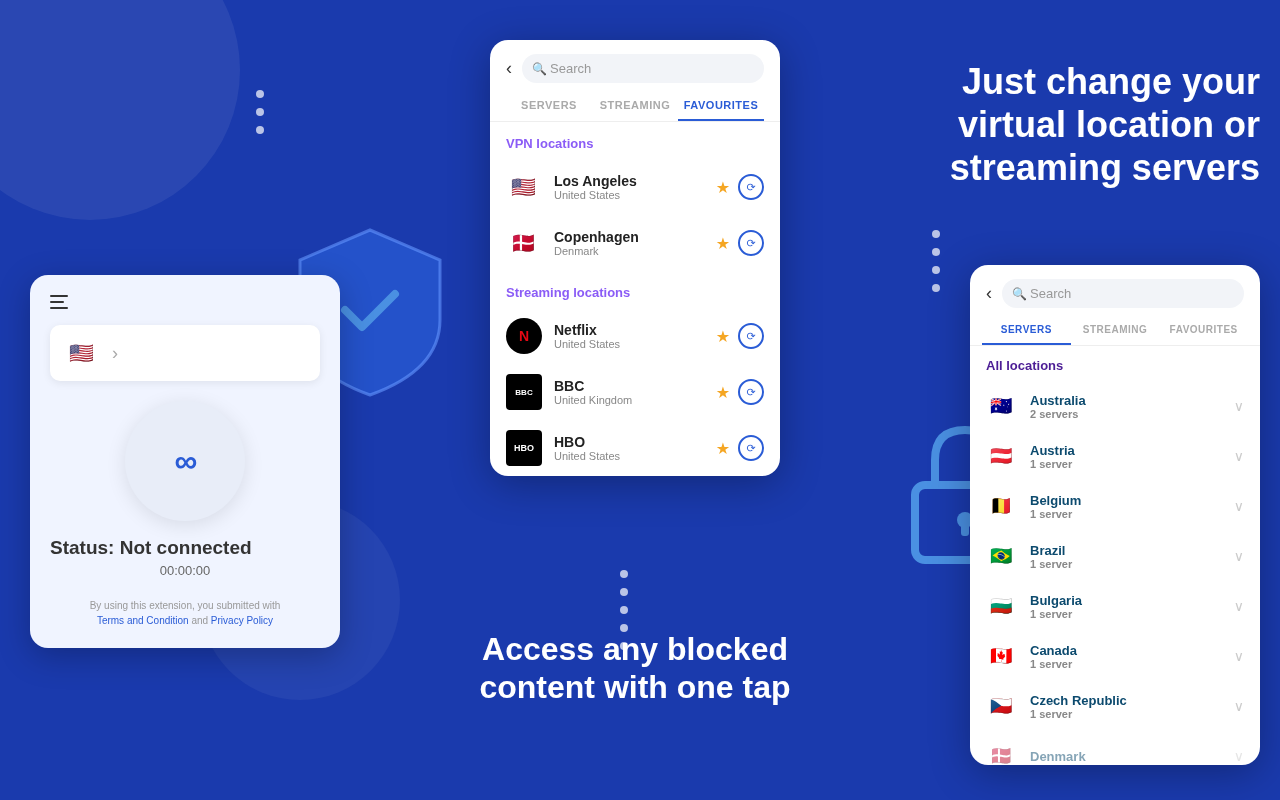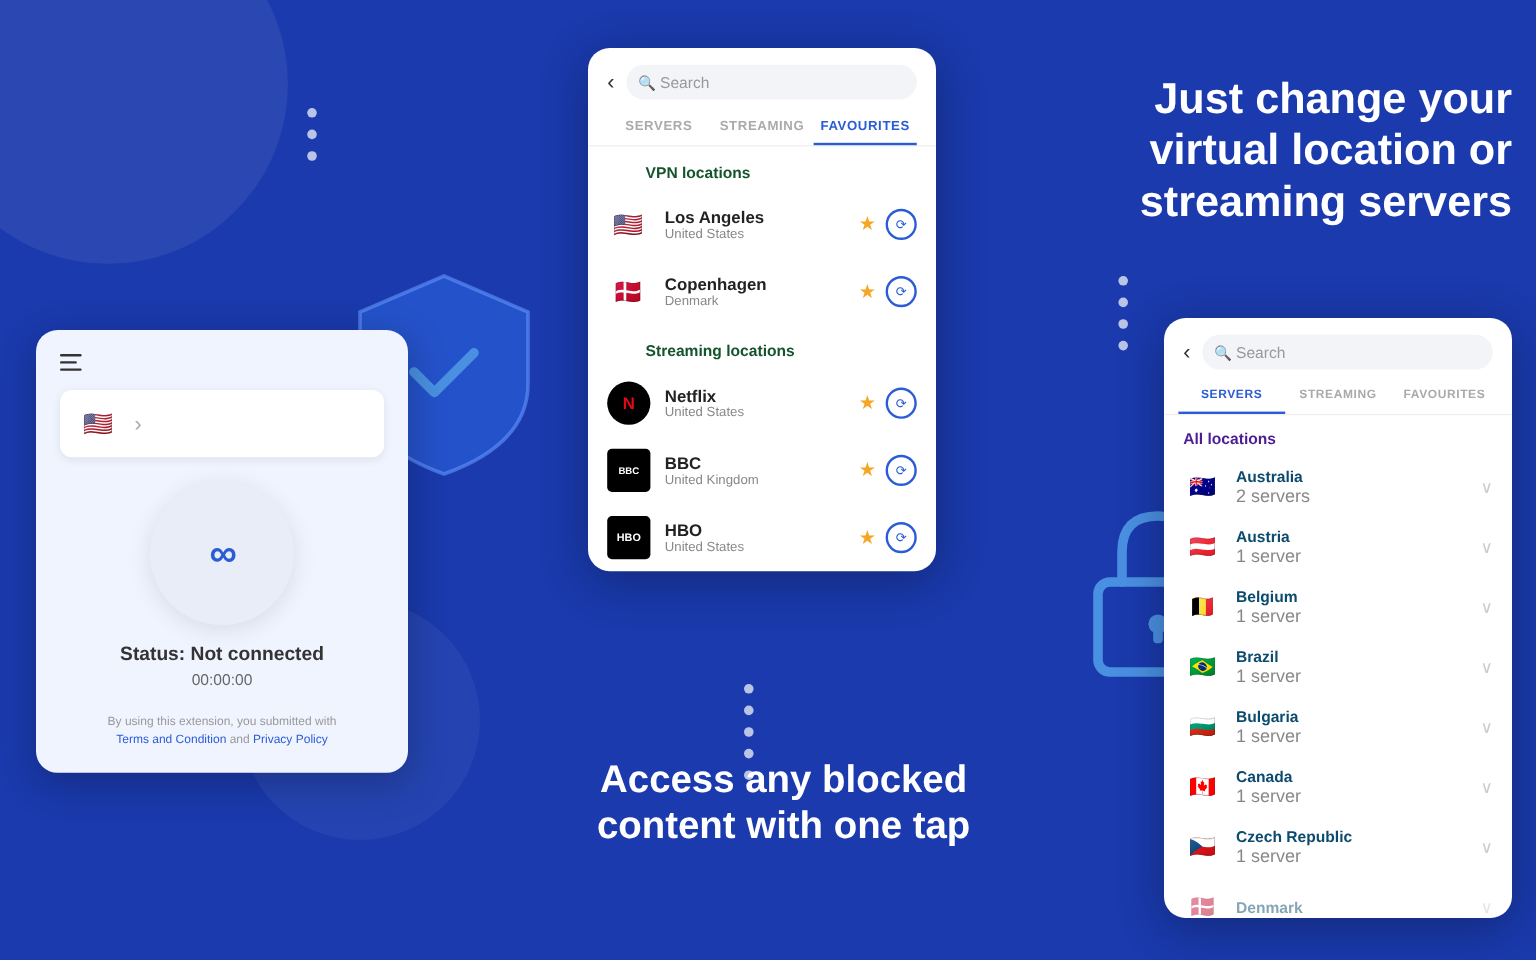--- a/index.html
+++ b/index.html
@@ -150,22 +150,21 @@
       cursor: pointer;
     }
     .connect-logo {
       color: #2a5cd6;
       font-size: 32px;
       font-weight: 900;
       letter-spacing: -2px;
     }
 
     .status-text {
-      text-align: center;
-      font-size: 16px;
+      font-size: 19px;
       font-weight: 600;
       color: #333;
       margin-bottom: 4px;
     }
     .timer-text {
       text-align: center;
       font-size: 13px;
       color: #666;
       margin-bottom: 20px;
     }
@@ -241,23 +240,22 @@
       letter-spacing: 0.5px;
     }
     .cm-tab.active {
       color: #2a5cd6;
       border-bottom: 2px solid #2a5cd6;
     }
 
     .cm-section-title {
       font-size: 13px;
       font-weight: 700;
-      color: #14532d;
+      color: #8b5cf6;
       padding: 14px 16px 8px;
-      margin-left: 32px;
     }
 
     .cm-list-item {
       display: flex;
       align-items: center;
       padding: 10px 16px;
       cursor: pointer;
     }
     .cm-flag {
       width: 36px; height: 36px;
@@ -326,21 +324,21 @@
       font-size: 9px;
       font-weight: 900;
       border-radius: 4px;
       width: 36px; height: 36px;
       display: flex; align-items: center; justify-content: center;
     }
 
     
     .center-bottom-text {
       position: absolute;
-      left: 468px; top: 630px;
+      left: 450px; top: 630px;
       width: 370px;
       text-align: center;
     }
     .center-bottom-text h2 {
       color: #fff;
       font-size: 32px;
       font-weight: 900;
       line-height: 1.2;
     }
 
@@ -437,22 +435,23 @@
       font-size: 18px;
       flex-shrink: 0;
     }
     .rp-item-info { flex: 1; }
     .rp-item-name {
       font-size: 13px;
       font-weight: 600;
       color: #0c4a6e;
     }
     .rp-item-sub {
-      font-size: 15px;
+      font-size: 11px;
       color: #888;
+      font-weight: bold;
     }
     .rp-chevron {
       color: #ccc;
       font-size: 14px;
     }
 
     
     .right-header-text {
       position: absolute;
       right: 20px; top: 60px;

